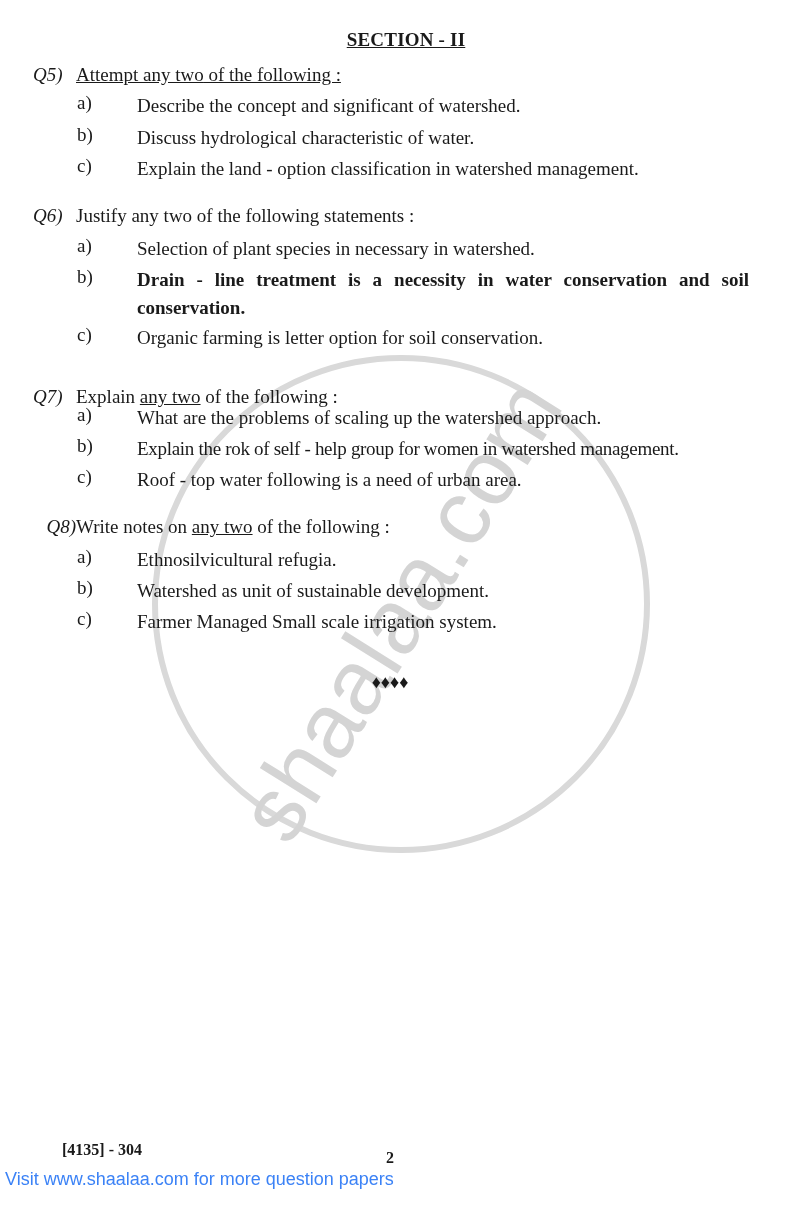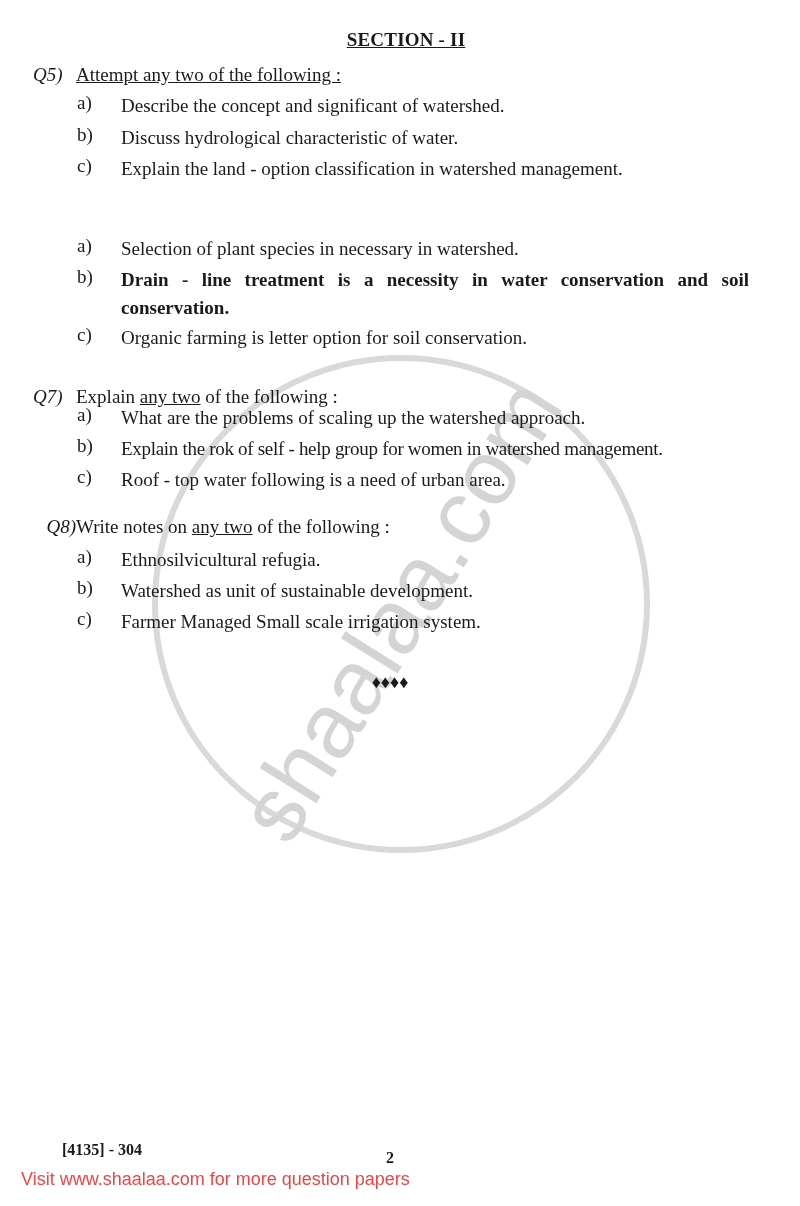--- a/index.html
+++ b/index.html
@@ -6,26 +6,26 @@
   body { width:800px; height:1206px; background:#ffffff; position:relative; overflow:hidden;
          font-family:"Liberation Serif","DejaVu Serif",serif; color:#1a1a1a; }
   .page { position:absolute; left:0; top:0; width:800px; height:1206px; }
   .section-title { position:absolute; top:29px; left:0; width:780px; text-align:center;
          font-weight:bold; font-size:19px; text-decoration:underline; letter-spacing:0.2px;padding-left:16px; }
   .qhead { position:absolute; left:33px; font-size:19px; white-space:nowrap; }
   .qnum { font-style:italic; display:inline-block; width:43px; }
   .u { text-decoration:underline; }
   .item { position:absolute; left:77px; font-size:19px; width:672px; }
   .item .lbl { position:absolute; left:0; top:0; }
-  .item .txt { display:block; margin-left:44px; line-height:28px; }
+  .item .txt { display:block; margin-left:60px; line-height:28px; }
   .item .just { text-align:justify; text-align-last:left; }
   .diamonds { position:absolute; top:672px; left:0; width:780px; text-align:center; font-size:18px; letter-spacing:0; }
   .footer-code { position:absolute; top:1141px; left:36px; font-weight:bold; font-size:16px;margin-left:26px; }
   .footer-page { position:absolute; top:1149px; left:386px; font-weight:bold; font-size:16px; }
-  .footer-visit { position:absolute; top:1169px; left:21px; font-family:"Liberation Sans","DejaVu Sans",sans-serif; font-size:18px; color:#ef4444; }
+  .footer-visit { position:absolute; top:1169px; left:5px; font-family:"Liberation Sans","DejaVu Sans",sans-serif; font-size:18px; color:#3b82f6; }
   .wm-circle { position:absolute; left:152px; top:355px; width:486px; height:486px; border:6px solid #d9d9d9; border-radius:50%; }
   .wm-text { position:absolute; left:400px; top:610px; transform:translate(-50%,-50%) rotate(-58deg);
              font-family:"Liberation Sans","DejaVu Sans",sans-serif; font-size:92px; color:#d4d4d4; white-space:nowrap; }
   .q { z-index:2; }
 </style>
 </head>
 <body>
 
 <div class="page">
 
@@ -43,20 +43,23 @@
   </div>
   <div class="item q" style="top:124px;">
     <span class="lbl">b)</span>
     <span class="txt">Discuss hydrological characteristic of water.</span>
   </div>
   <div class="item q" style="top:155px;">
     <span class="lbl">c)</span>
     <span class="txt">Explain the land - option classification in watershed management.</span>
   </div>
 
+  <div class="qhead q" style="top:205px;">
+    <span class="qnum">Q6)</span><span>Justify any two of the following statements :</span><span class="u"></span><span></span>
+  </div>
   <div class="item q" style="top:235px;">
     <span class="lbl">a)</span>
     <span class="txt">Selection of plant species in necessary in watershed.</span>
   </div>
   <div class="item q" style="top:266px;">
     <span class="lbl">b)</span>
     <span class="txt just" style="word-spacing:2px;font-weight:bold;">Drain - line treatment is a necessity in water conservation and soil conservation.</span>
   </div>
   <div class="item q" style="top:324px;">
     <span class="lbl">c)</span>

